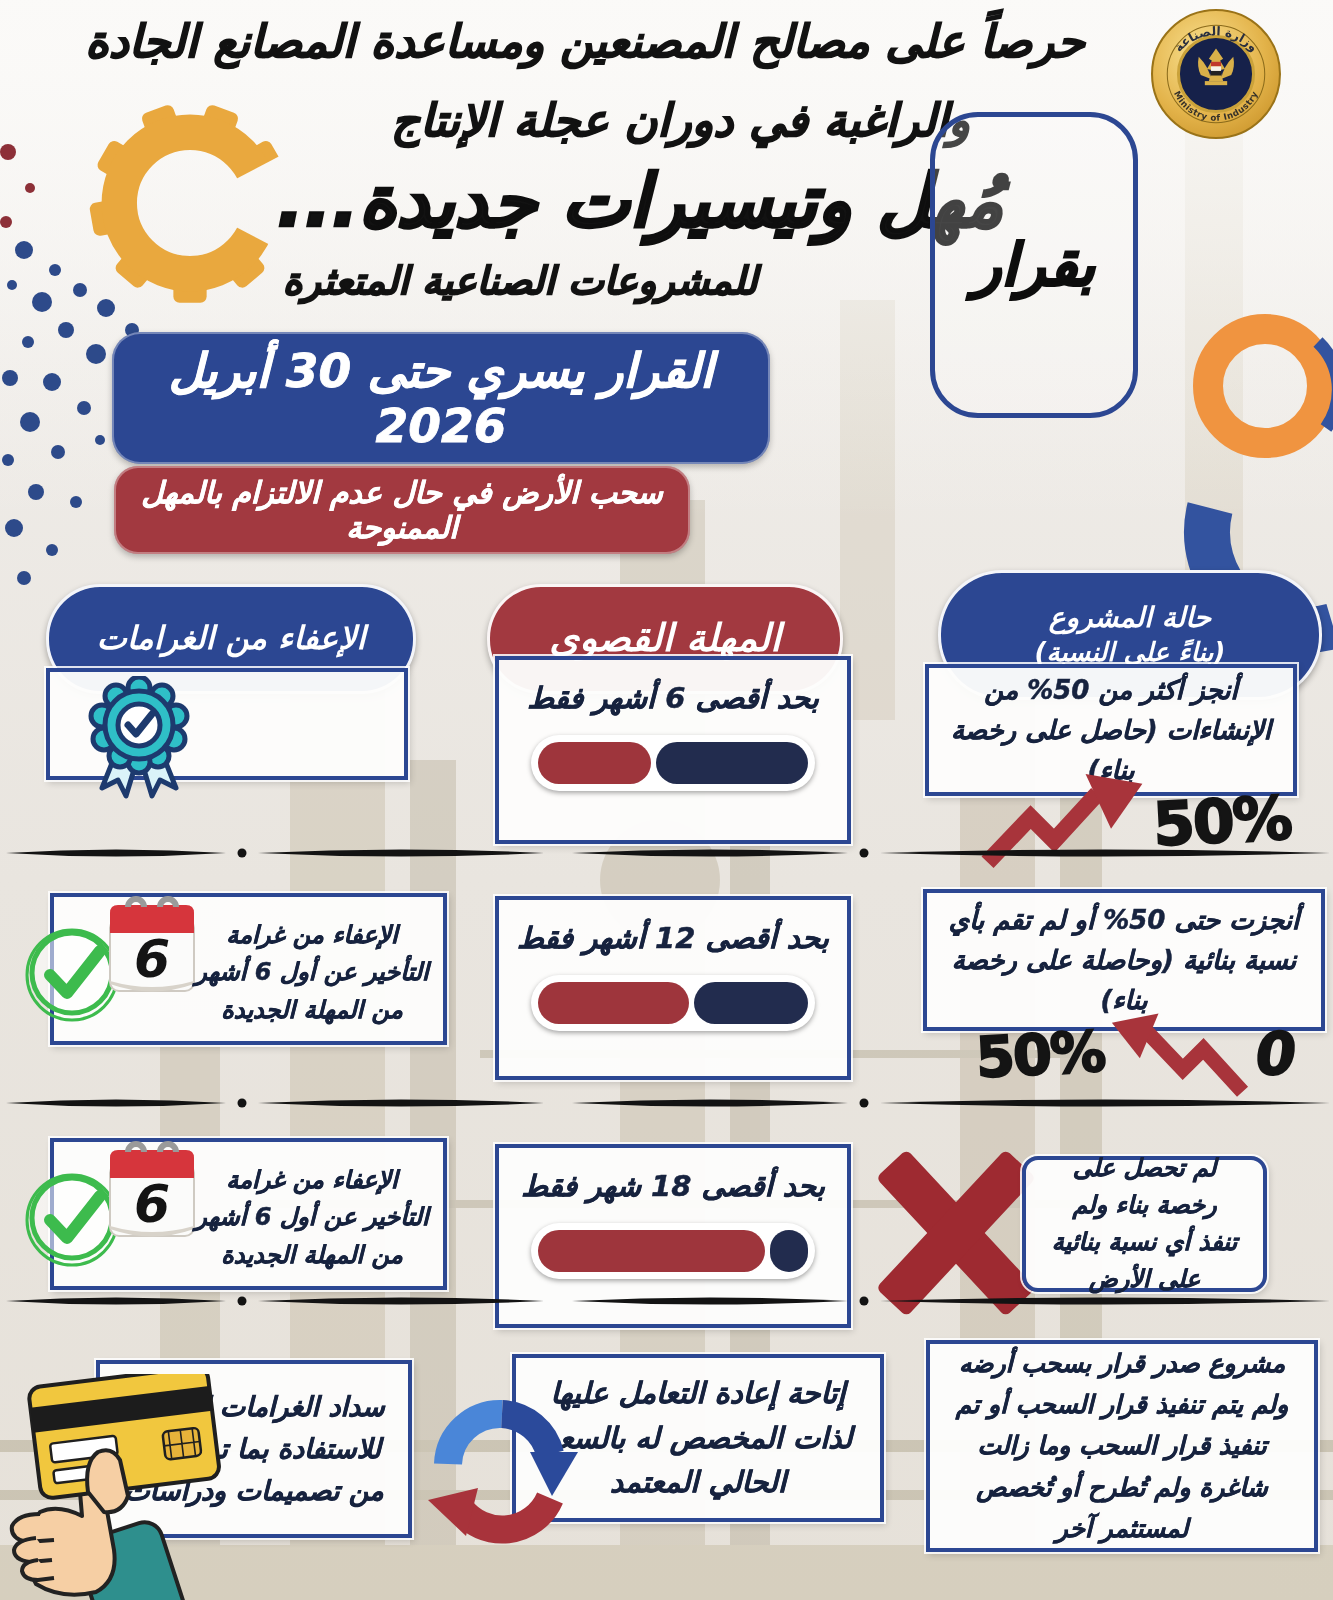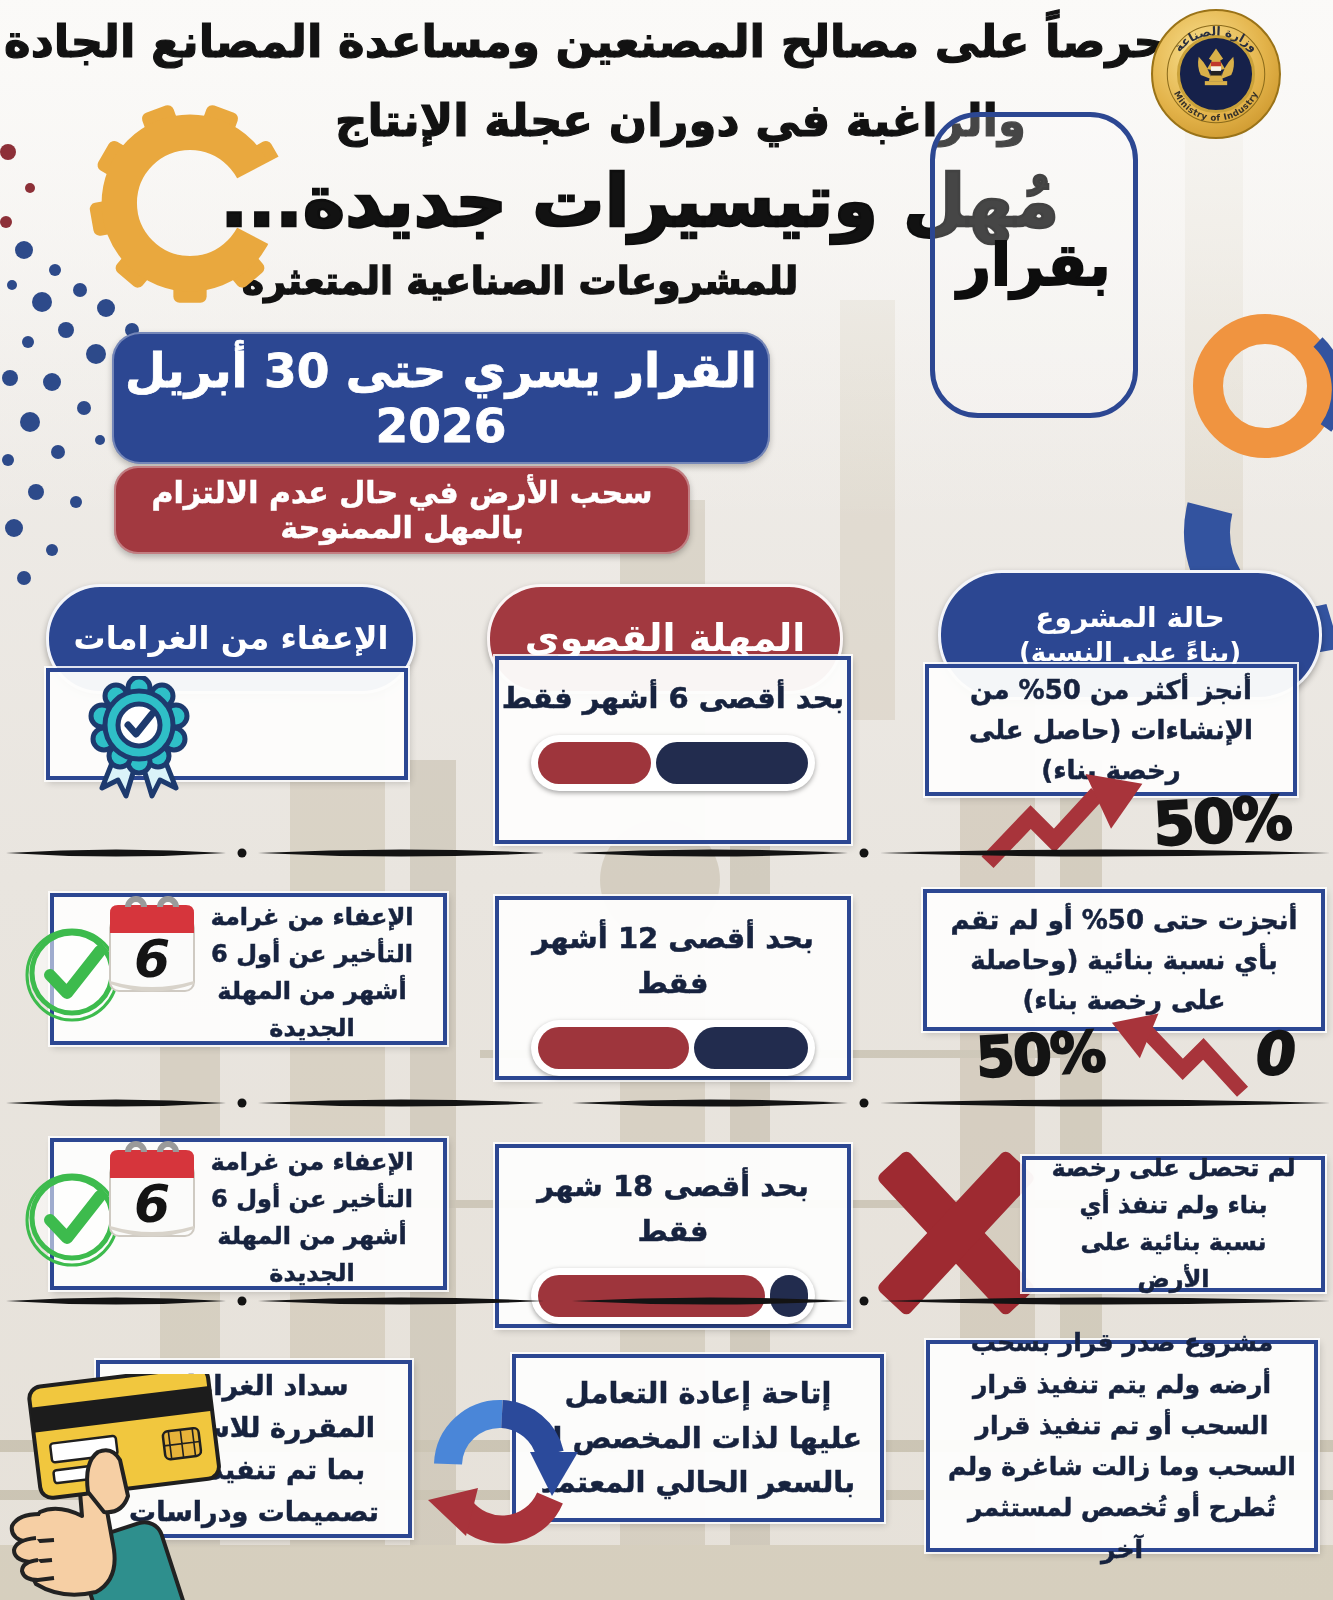--- a/index.html
+++ b/index.html
@@ -2,21 +2,21 @@
 <html><head>
 <meta charset="utf-8">
 <style>
   html,body{margin:0;padding:0;background:#dcd9d4;}
   #stage{
     position:relative;width:1333px;height:1600px;overflow:hidden;
     font-family:"DejaVu Sans",sans-serif;
     background:linear-gradient(180deg,#f8f7f5 0%,#efece8 22%,#e9e5df 55%,#e6e1d9 100%);
   }
   .abs{position:absolute;}
-  .ar{direction:rtl;}
+  .ar{direction:rtl;font-style:italic;}
   
   .hdr{color:#121212;font-weight:bold;text-align:center;white-space:nowrap;line-height:1.25;}
   .hdr1{left:0;top:14px;width:1170px;font-size:45px;-webkit-text-stroke:1.2px #121212;}
   .hdr2{left:0;top:93px;width:1333px;transform:translateX(14px);font-size:45px;-webkit-text-stroke:1.2px #121212;}
   .hdr3{left:0;top:156px;width:1280px;font-size:72px;-webkit-text-stroke:2.6px #0e0e0e;letter-spacing:1px;}
   .hdr4{left:0;top:258px;width:1040px;font-size:38px;-webkit-text-stroke:1.4px #121212;}
   
   .decision{
     left:930px;top:112px;width:208px;height:306px;border:5px solid #2c4792;border-radius:48px;
     background:rgba(255,255,255,.22);display:flex;flex-direction:column;justify-content:space-around;
@@ -318,21 +318,21 @@
       <div class="red" style="width: 84%;"></div>
       <div class="navy"></div>
     </div>
   </div>
   <svg class="abs" style="left:866px;top:1140px;" width="180" height="186" viewBox="0 0 180 186">
     <g fill="#9e2a31" transform="translate(90,93)">
       <rect x="-95" y="-21" width="190" height="42" rx="6" transform="rotate(47)"></rect>
       <rect x="-95" y="-21" width="190" height="42" rx="6" transform="rotate(-47)"></rect>
     </g>
   </svg>
-  <div class="abs card" style="left:1022px;top:1156px;width:303px;height:136px;padding:8px 24px;">
+  <div class="abs card" style="left:1022px;top:1156px;width:245px;height:136px;padding:8px 24px;border-radius:16px;">
     <div class="txt ar" style="font-size:24px;">لم تحصل على رخصة بناء ولم تنفذ أي نسبة بنائية على الأرض</div>
   </div>
   <svg class="abs divider" style="top:1293px;" viewBox="0 0 1333 16">
     <g fill="#131313">
       <path d="M 6 8 Q 116 1 226 8 Q 116 15 6 8 Z"></path>
         <circle cx="242" cy="8" r="4.5"></circle>
       <path d="M 258 8 Q 401 1 544 8 Q 401 15 258 8 Z"></path>
       <path d="M 572 8 Q 710 1 848 8 Q 710 15 572 8 Z"></path>
         <circle cx="864" cy="8" r="4.5"></circle>
       <path d="M 880 8 Q 1105 1 1330 8 Q 1105 15 880 8 Z"></path>

